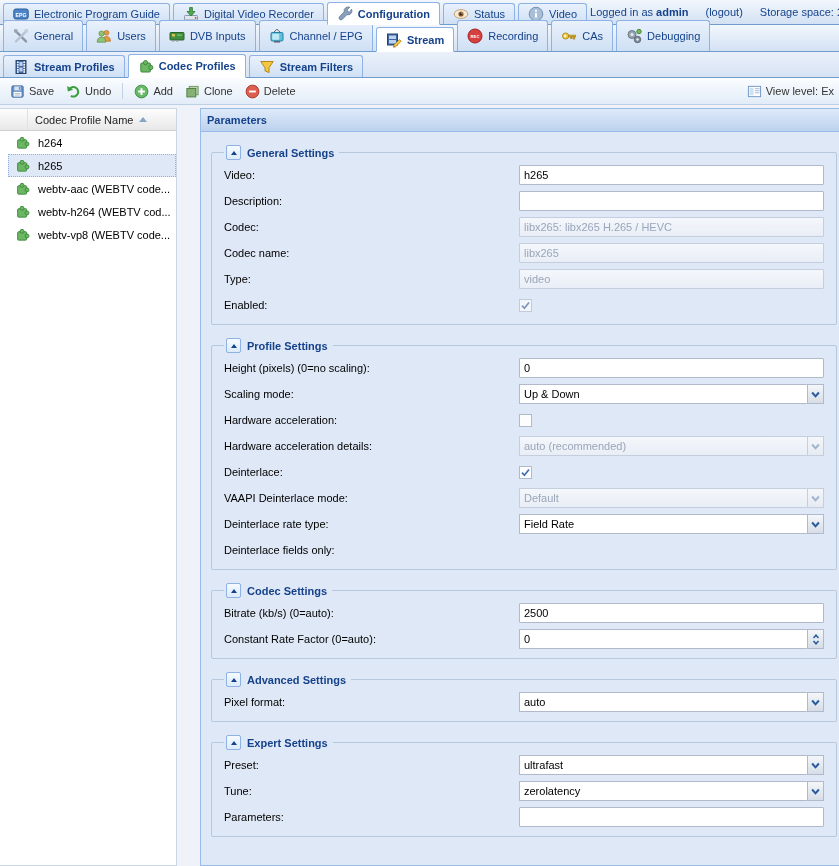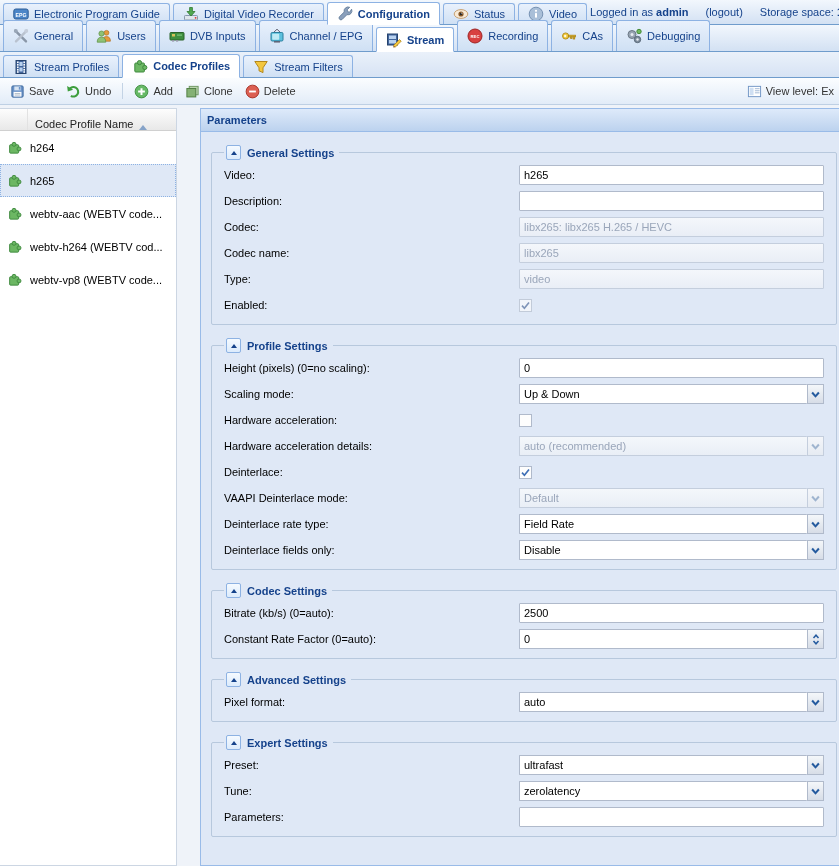--- a/index.html
+++ b/index.html
@@ -14,21 +14,21 @@
     background:linear-gradient(#f2f7fd,#d3e1f3);border-bottom:1px solid #6f9ccc;
     padding-left:3px;position:relative;}
   .tb1{height:25px;}
   .tb2{height:27px;}
   .tb3{height:26px;background:linear-gradient(#eaf1fa,#d7e3f4);}
   .tab{display:inline-flex;align-items:center;gap:5px;padding:0 9px;margin-right:3px;
     border:1px solid #8db2e3;border-bottom:none;border-radius:3px 3px 0 0;
     background:linear-gradient(#e9f1fc,#cfe0f4);color:#15428b;cursor:pointer;}
   .tb1 .tab{height:21px;}
   .tb2 .tab{height:31px;}
-  .tb3 .tab{height:22px;}
+  .tb3 .tab{height:22px;font-weight:bold;}
   .tab.active{background:#fff;font-weight:bold;margin-bottom:-1px;
     border-bottom:1px solid #fff;position:relative;z-index:2;}
   .tb1 .tab.active{height:23px;}
   .tb2 .tab.active{height:25px;}
   .tb3 .tab.active{height:24px;}
   .userinfo{margin-left:auto;align-self:center;display:flex;align-items:center;
     color:#15428b;padding-right:2px;}
   .userinfo .sp{margin-left:17px;}
   .bold{font-weight:bold;}
 
@@ -43,25 +43,25 @@
 
   
   .content{position:absolute;top:105px;left:0;right:0;bottom:0;background:#eff3f9;}
 
   
   .grid{position:absolute;left:0;top:3px;bottom:0;width:177px;background:#fff;
     border:1px solid #ccd6e3;border-left:none;}
   .grid-header{height:22px;display:flex;align-items:stretch;color:#222;
     background:linear-gradient(#fdfdfd,#e8e8e8);border-bottom:1px solid #d0d0d0;cursor:pointer;}
   .gh-iconcol{width:28px;border-right:1px solid #e2e2e2;}
-  .gh-text{display:flex;align-items:flex-end;gap:6px;padding-left:7px;}
+  .gh-text{display:flex;align-items:center;gap:6px;padding-left:7px;}
   .sort-asc{width:0;height:0;border-left:4px solid transparent;
     border-right:4px solid transparent;border-bottom:5px solid #86a3c8;}
-  .grow{height:33px;display:flex;align-items:center;color:#000;cursor:pointer;
-    border:1px solid transparent;}
+  .grow{height:23px;display:flex;align-items:center;color:#000;cursor:pointer;
+    border:1px solid transparent;margin-left:8px;}
   .grow .picon{width:15px;height:15px;margin:0 8px 0 6px;flex:0 0 15px;}
   .grow.selected{background:#dfe8f6;border:1px dotted #8db2e3;}
 
   
   .panel{position:absolute;left:200px;top:3px;right:0;bottom:0;background:#dfe8f6;
     border:1px solid #99bbe8;border-right:none;overflow:hidden;}
   .panel-header{height:23px;display:flex;align-items:center;padding-left:6px;
     background:linear-gradient(#deeafa,#bcd2ee);border-bottom:1px solid #99bbe8;
     color:#15428b;font-weight:bold;}
 
@@ -532,28 +532,20 @@
           <input class="tf" value="Field Rate" style="">
           <span class="trigger">
               <svg class="chev">
                 <use href="#i-chev"></use>
               </svg>
             </span>
         </span>
       </div>
       <div class="frow">
         <span class="flabel">Deinterlace fields only:</span>
-        <span class="combo">
-          <input class="tf" value="Disable" style="">
-          <span class="trigger">
-              <svg class="chev">
-                <use href="#i-chev"></use>
-              </svg>
-            </span>
-        </span>
       </div>
     </fieldset>
 
     <fieldset class="fs">
       <legend>
         <span class="ctool">
             <span class="carrow"></span>
           </span>
         <span class="fs-title">Codec Settings</span>
       </legend>

